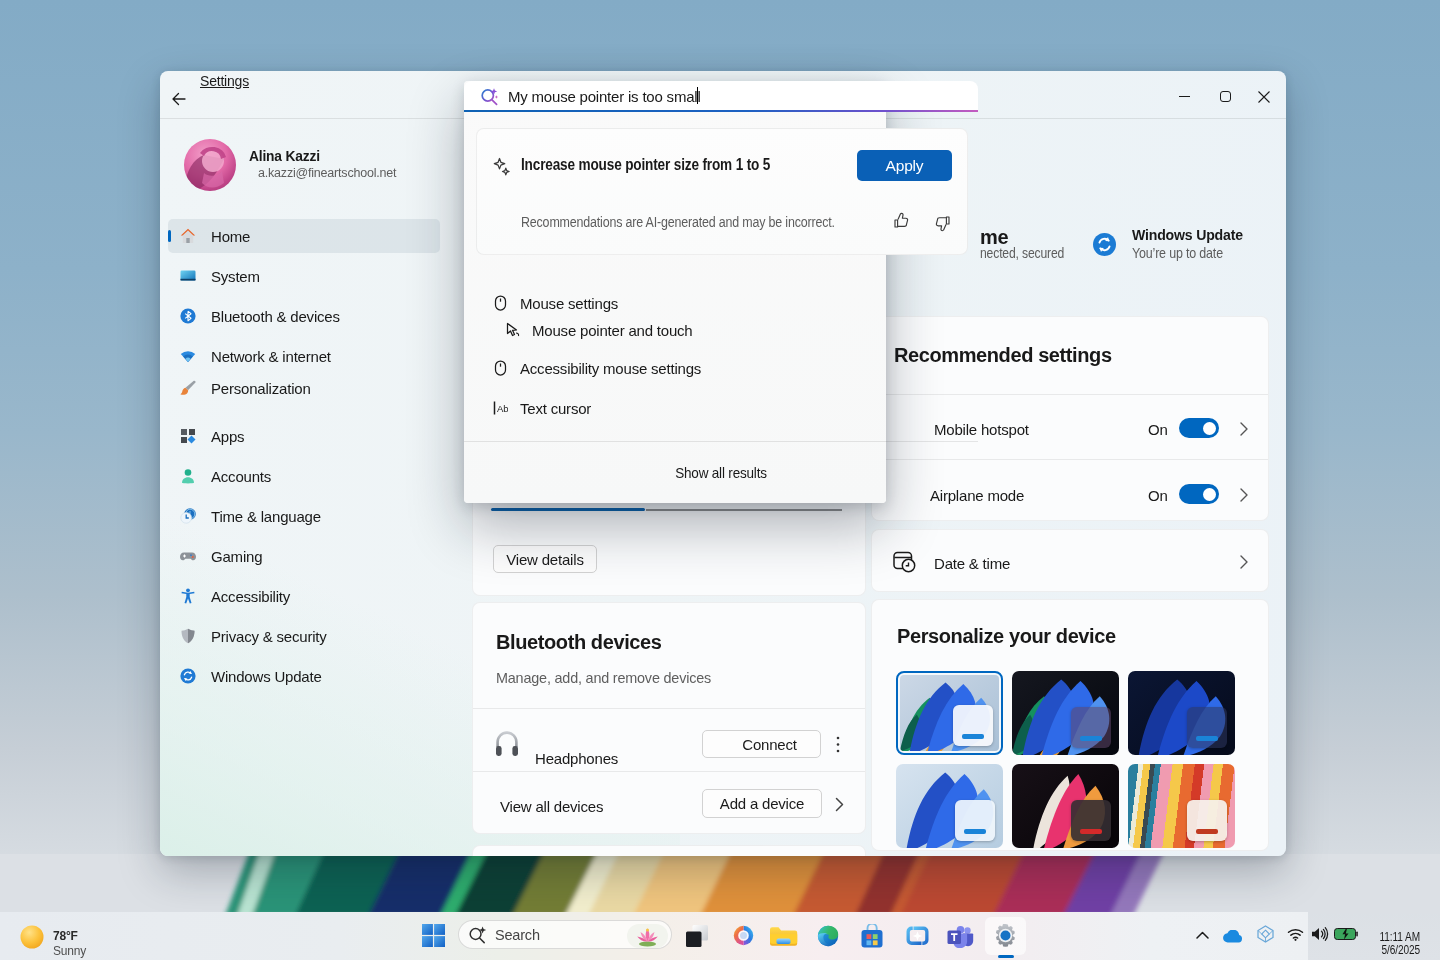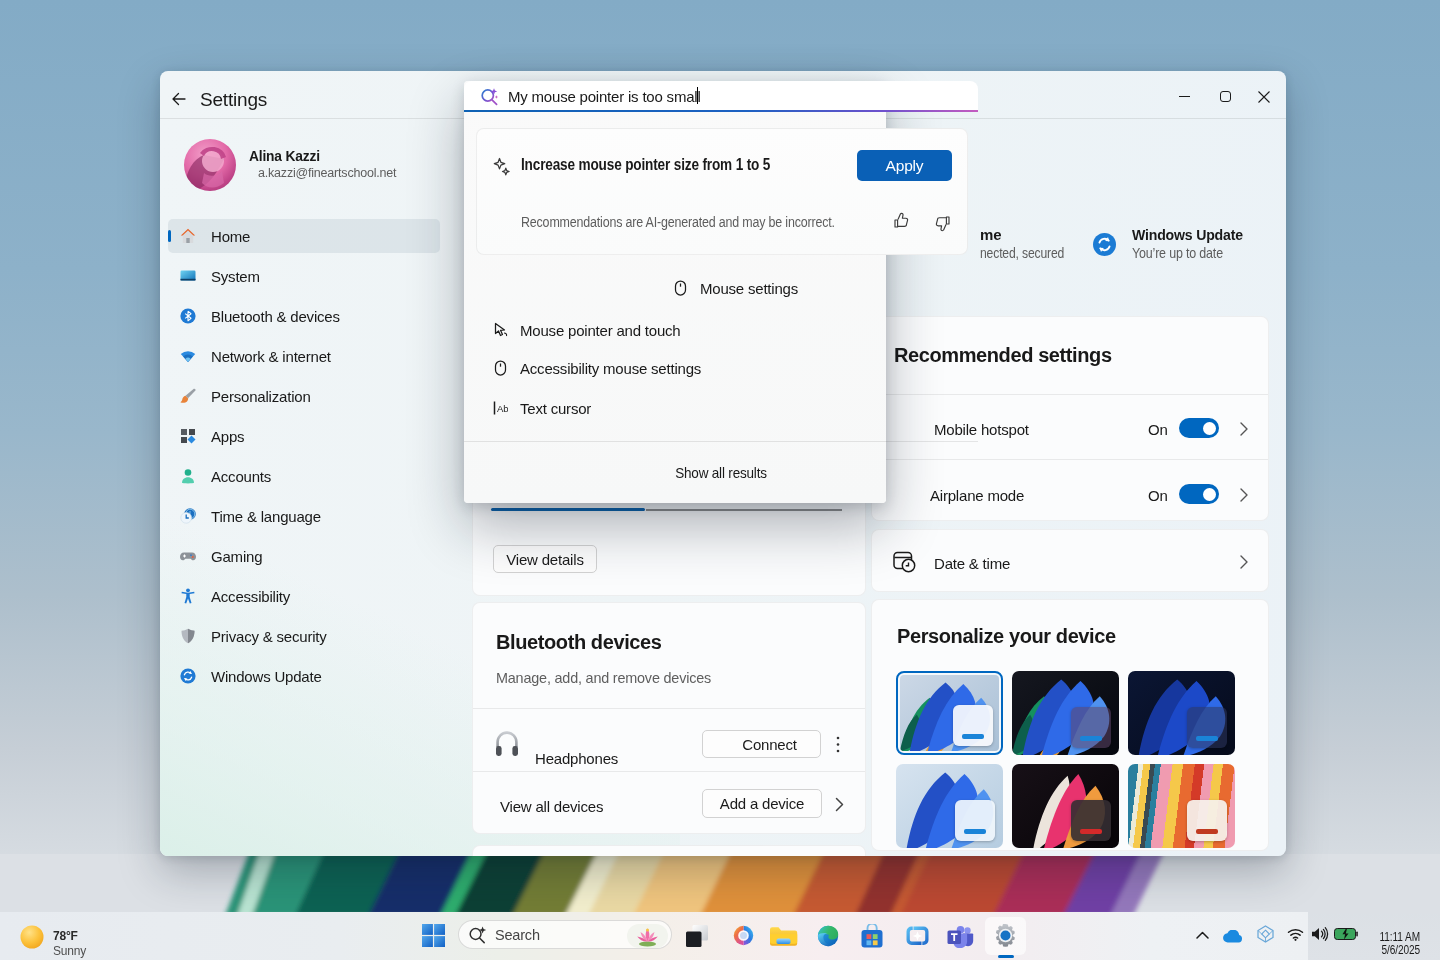--- a/index.html
+++ b/index.html
@@ -12,21 +12,21 @@
 
   
   #win { position:absolute; left:160px; top:71px; width:1126px; height:785px;
          border-radius:8px; overflow:hidden;
          background:linear-gradient(100deg,#f0f5f7 0%,#eef4f6 45%,#ebf2f7 100%);
          box-shadow:0 16px 42px rgba(15,25,40,0.27), 0 2px 10px rgba(15,25,40,0.14); }
   #win .titlebar { position:absolute; left:0; top:0; width:100%; height:48px;
          border-bottom:1px solid rgba(0,0,0,0.085); }
   #sidegrad { position:absolute; left:0; top:430px; width:520px; height:355px;
          background:linear-gradient(205deg, rgba(223,240,234,0) 42%, rgba(219,240,233,0.55) 78%, rgba(217,239,231,0.9) 100%); }
-  #settings-title { position:absolute; left:40px; top:89px; font-size:19px; color:#1a1a1a; }
+  #settings-title { position:absolute; left:40px; top:73px; font-size:14px; color:#1a1a1a;text-decoration:underline; }
   #backarrow { position:absolute; left:172px; top:92px; width:14px; height:14px; }
 
   #avatar { position:absolute; left:184px; top:139px; width:52px; height:52px; border-radius:50%; overflow:hidden;
             background:radial-gradient(circle at 40% 30%, #f29dc8 0%, #e36aa8 45%, #c04488 72%, #93306a 100%); }
   #pname { position:absolute; left:249px; top:147px; font-size:15px; font-weight:bold; color:#191919; transform:scaleX(0.92); transform-origin:0 0;}
   #pmail { position:absolute; left:249px; top:166px; font-size:12.5px; color:#5d5d5d;margin-left:9px; }
 
   .nav { position:absolute; left:168px; width:272px; height:34px; border-radius:5px;
          display:flex; align-items:center; font-size:15px; color:#191919; }
   .nav .ic { width:16px; height:16px; margin-left:12px; margin-right:15px; flex:0 0 auto; }
@@ -138,21 +138,21 @@
         </svg></span>System</div>
     <div class="nav " style="top:299px;"><span class="ic"><svg viewBox="0 0 16 16">
           <circle cx="8" cy="8" r="7.6" fill="#1f7ad4"></circle>
           <path d="M8 3.2 V12.8 L11 10.3 L5.2 5.6 M8 3.2 L11 5.7 L5.2 10.4" stroke="#fff" stroke-width="1.1" fill="none" stroke-linejoin="round"></path>
         </svg></span>Bluetooth &amp; devices</div>
     <div class="nav " style="top:339px;"><span class="ic"><svg viewBox="0 0 16 16">
           <path d="M0.8 6 a10.5 10.5 0 0 1 14.4 0 L8 14 Z" fill="#2a8ae0"></path>
           <path d="M3.2 8.4 a7 7 0 0 1 9.6 0 L8 14 Z" fill="#1a6fc0"></path>
           <path d="M5.5 10.7 a3.6 3.6 0 0 1 5 0 L8 14 Z" fill="#6fc3f2"></path>
         </svg></span>Network &amp; internet</div>
-    <div class="nav " style="top:379px;"><span class="ic"><svg viewBox="0 0 16 16">
+    <div class="nav " style="top:371px;"><span class="ic"><svg viewBox="0 0 16 16">
           <path d="M13.8 0.8 L5.5 7.8 L8 10.3 L15.4 2.4 C16 1.6 14.8 0.2 13.8 0.8 Z" fill="#9aa0a6"></path>
           <path d="M5.5 7.8 C3.5 8.3 2.6 9.8 2.2 11.8 C2 13 1.2 13.6 0.4 14.2 C2.4 15.2 5.8 14.8 7.2 13.2 C8.3 11.9 8.3 9.6 8 10.3 Z" fill="#e8833a"></path>
         </svg></span>Personalization</div>
     <div class="nav " style="top:419px;"><span class="ic"><svg viewBox="0 0 16 16">
           <rect x="1" y="1" width="6" height="6" fill="#555a60"></rect>
           <rect x="9" y="1" width="6" height="6" fill="#45494e"></rect>
           <rect x="1" y="9" width="6" height="6" fill="#45494e"></rect>
           <path d="M11.5 7.5 L15.5 11.5 L11.5 15.5 L7.5 11.5 Z" fill="#2a8ae0"></path>
         </svg></span>Apps</div>
     <div class="nav " style="top:459px;"><span class="ic"><svg viewBox="0 0 16 16">
@@ -181,21 +181,21 @@
           <path d="M8 0.8 C10 2 12.5 2.6 14.5 2.8 C14.5 8 12.8 12.8 8 15.2 Z" fill="#83888f"></path>
         </svg></span>Privacy &amp; security</div>
     <div class="nav " style="top:659px;"><span class="ic"><svg viewBox="0 0 16 16">
           <circle cx="8" cy="8" r="7.6" fill="#1f7ad4"></circle>
           <path d="M4.4 6.8 A3.9 3.9 0 0 1 11 5.4 M11.6 9.2 A3.9 3.9 0 0 1 5 10.6" stroke="#fff" stroke-width="1.3" fill="none" stroke-linecap="round"></path>
           <path d="M10.6 2.9 L11.6 5.8 L8.6 5.6 Z" fill="#fff"></path>
           <path d="M5.4 13.1 L4.4 10.2 L7.4 10.4 Z" fill="#fff"></path>
         </svg></span>Windows Update</div>
   </div>
 
-<div class="abs" style="left:980px; top:226px; font-size:15px; font-weight:bold; color:#191919;">me</div>
+<div class="abs" style="left:980px; top:226px; font-size:20px; font-weight:bold; color:#191919;">me</div>
 <div class="abs" style="left:980px; top:245px; font-size:14.5px; color:#5d5d5d; transform:scaleX(0.84); transform-origin:0 0;">nected, secured</div>
 <div class="abs" style="left:1093px; top:233px; width:23px; height:23px;"><svg width="23" height="23" viewBox="0 0 23 23">
       <circle cx="11.5" cy="11.5" r="11.5" fill="#1b7bd4"></circle>
       <path d="M6.4 9.6 A5.5 5.5 0 0 1 15.7 7.6 M16.6 13.4 A5.5 5.5 0 0 1 7.3 15.4" stroke="#fff" stroke-width="1.8" fill="none" stroke-linecap="round"></path>
       <path d="M15 4 L16.4 8.2 L12.2 7.9 Z" fill="#fff"></path>
       <path d="M8 19 L6.6 14.8 L10.8 15.1 Z" fill="#fff"></path>
     </svg></div>
 <div class="abs" style="left:1132px; top:226px; font-size:15px; font-weight:bold; color:#191919; transform:scaleX(0.94); transform-origin:0 0;">Windows Update</div>
 <div class="abs" style="left:1132px; top:245px; font-size:14.5px; color:#5d5d5d; transform:scaleX(0.86); transform-origin:0 0;">You’re up to date</div>
 
@@ -365,25 +365,25 @@
     <div style="position:absolute; left:44px; top:85px; font-size:14px; color:#5d5d5d; white-space:nowrap; transform:scaleX(0.89); transform-origin:0 0;">Recommendations are AI-generated and may be incorrect.</div>
     <svg style="position:absolute; left:416px; top:83px;" width="18" height="18" viewBox="0 0 18 18">
         <path d="M2 8 h2.6 v7 H2 Z M4.6 14.3 h6.8 c1.1 0 2.1-0.8 2.1-1.9 l1.1-4.3 c0.2-1-0.5-1.9-1.7-1.9 H9.4 l0.6-3.1 c0.2-1-0.4-1.8-1.4-1.8 c-0.5 0-1 0.3-1.2 0.8 L5 7.6" fill="none" stroke="#3a3a3a" stroke-width="1.15" stroke-linejoin="round"></path>
       </svg>
     <svg style="position:absolute; left:456px; top:85px;" width="18" height="18" viewBox="0 0 18 18">
         <g transform="rotate(180 9 9)">
           <path d="M2 8 h2.6 v7 H2 Z M4.6 14.3 h6.8 c1.1 0 2.1-0.8 2.1-1.9 l1.1-4.3 c0.2-1-0.5-1.9-1.7-1.9 H9.4 l0.6-3.1 c0.2-1-0.4-1.8-1.4-1.8 c-0.5 0-1 0.3-1.2 0.8 L5 7.6" fill="none" stroke="#3a3a3a" stroke-width="1.15" stroke-linejoin="round"></path>
         </g>
       </svg>
   </div>
-  <div class="fitem" style="top:187px;justify-content:center;"><svg class="fic" viewBox="0 0 15 16">
+  <div class="fitem" style="top:202px;"><svg class="fic" viewBox="0 0 15 16">
         <rect x="2.5" y="1" width="10" height="14" rx="5" fill="none" stroke="#1b1b1b" stroke-width="1.25"></rect>
         <path d="M7.5 3.5 v3.2" stroke="#1b1b1b" stroke-width="1.25"></path>
       </svg>Mouse settings</div>
-  <div class="fitem" style="top:229px;"><svg class="fic" viewBox="0 0 15 16">
+  <div class="fitem" style="top:229px;padding-left:12px;"><svg class="fic" viewBox="0 0 15 16">
         <path d="M2.5 1.5 L2.5 11.5 L5.5 9 L7.5 13.5 L9.5 12.5 L7.5 8.3 L11.5 8 Z" fill="none" stroke="#1b1b1b" stroke-width="1.25" stroke-linejoin="round"></path>
         <path d="M11 11 c2 0 3 1.5 2.5 3" stroke="#1b1b1b" stroke-width="1.1" fill="none"></path>
       </svg>Mouse pointer and touch</div>
   <div class="fitem" style="top:267px;"><svg class="fic" viewBox="0 0 15 16">
         <rect x="2.5" y="1" width="10" height="14" rx="5" fill="none" stroke="#1b1b1b" stroke-width="1.25"></rect>
         <path d="M7.5 3.5 v3.2" stroke="#1b1b1b" stroke-width="1.25"></path>
       </svg>Accessibility mouse settings</div>
   <div class="fitem" style="top:307px;"><svg class="fic" viewBox="0 0 15 16">
         <path d="M1.5 1.5 v13" stroke="#1b1b1b" stroke-width="1.5"></path>
         <text x="4" y="11.5" font-size="9.5" fill="#1b1b1b" font-family="Liberation Sans">Ab</text>

